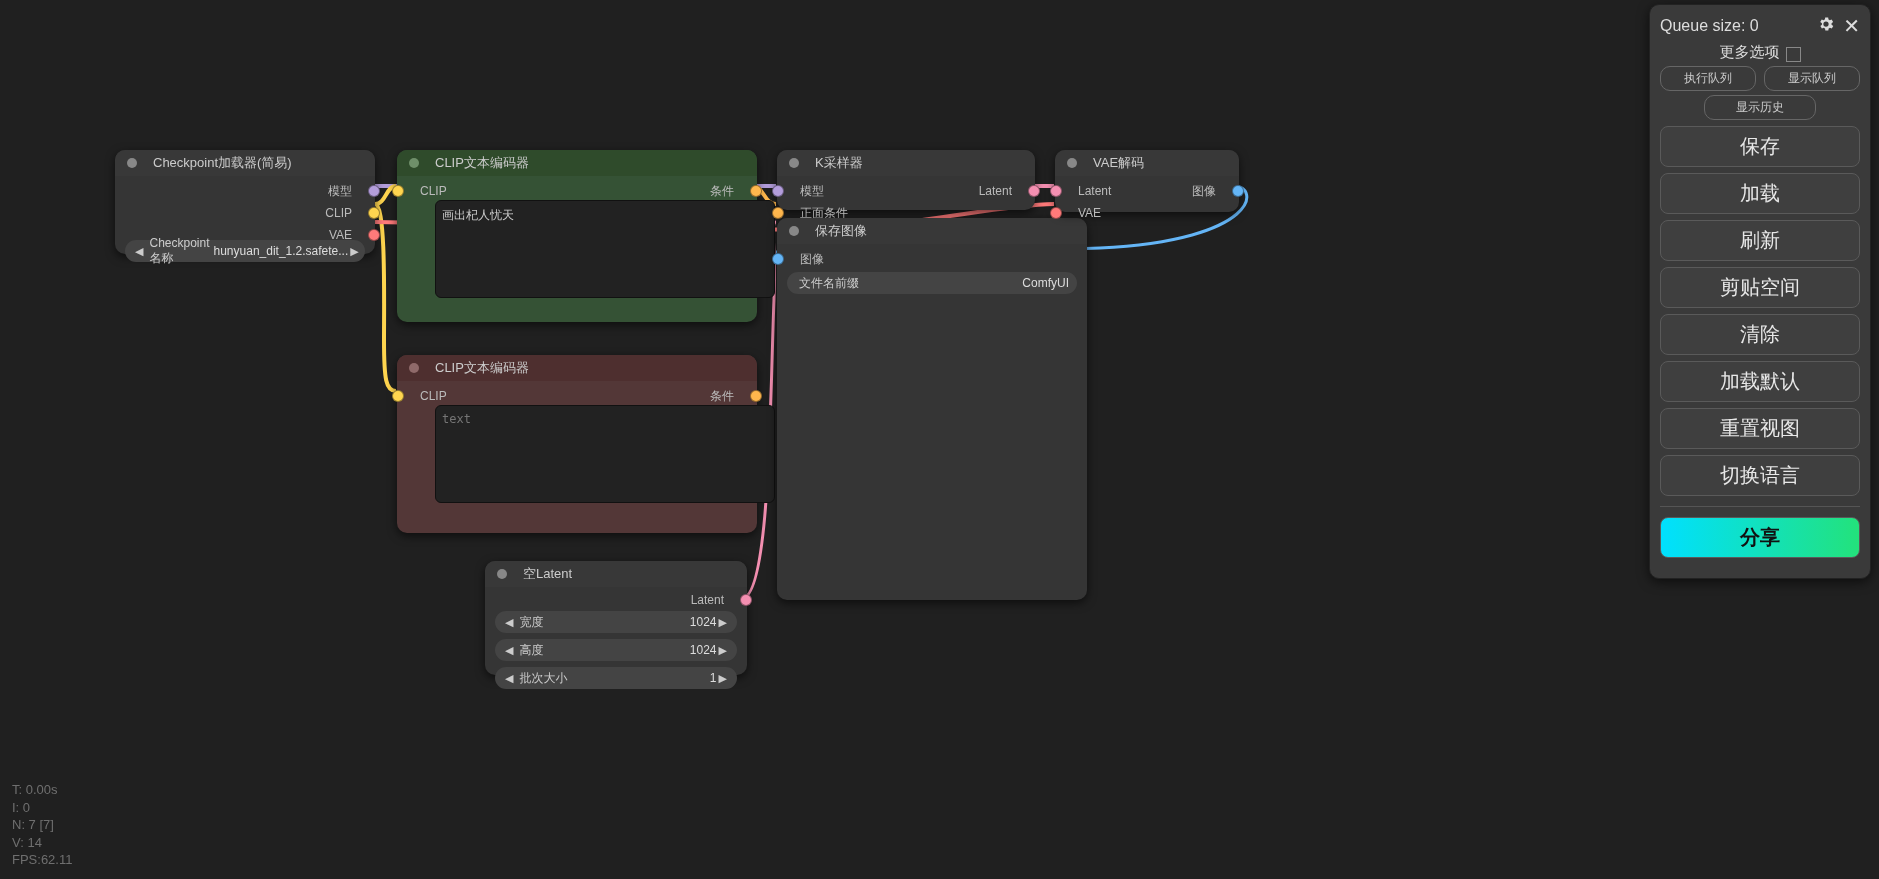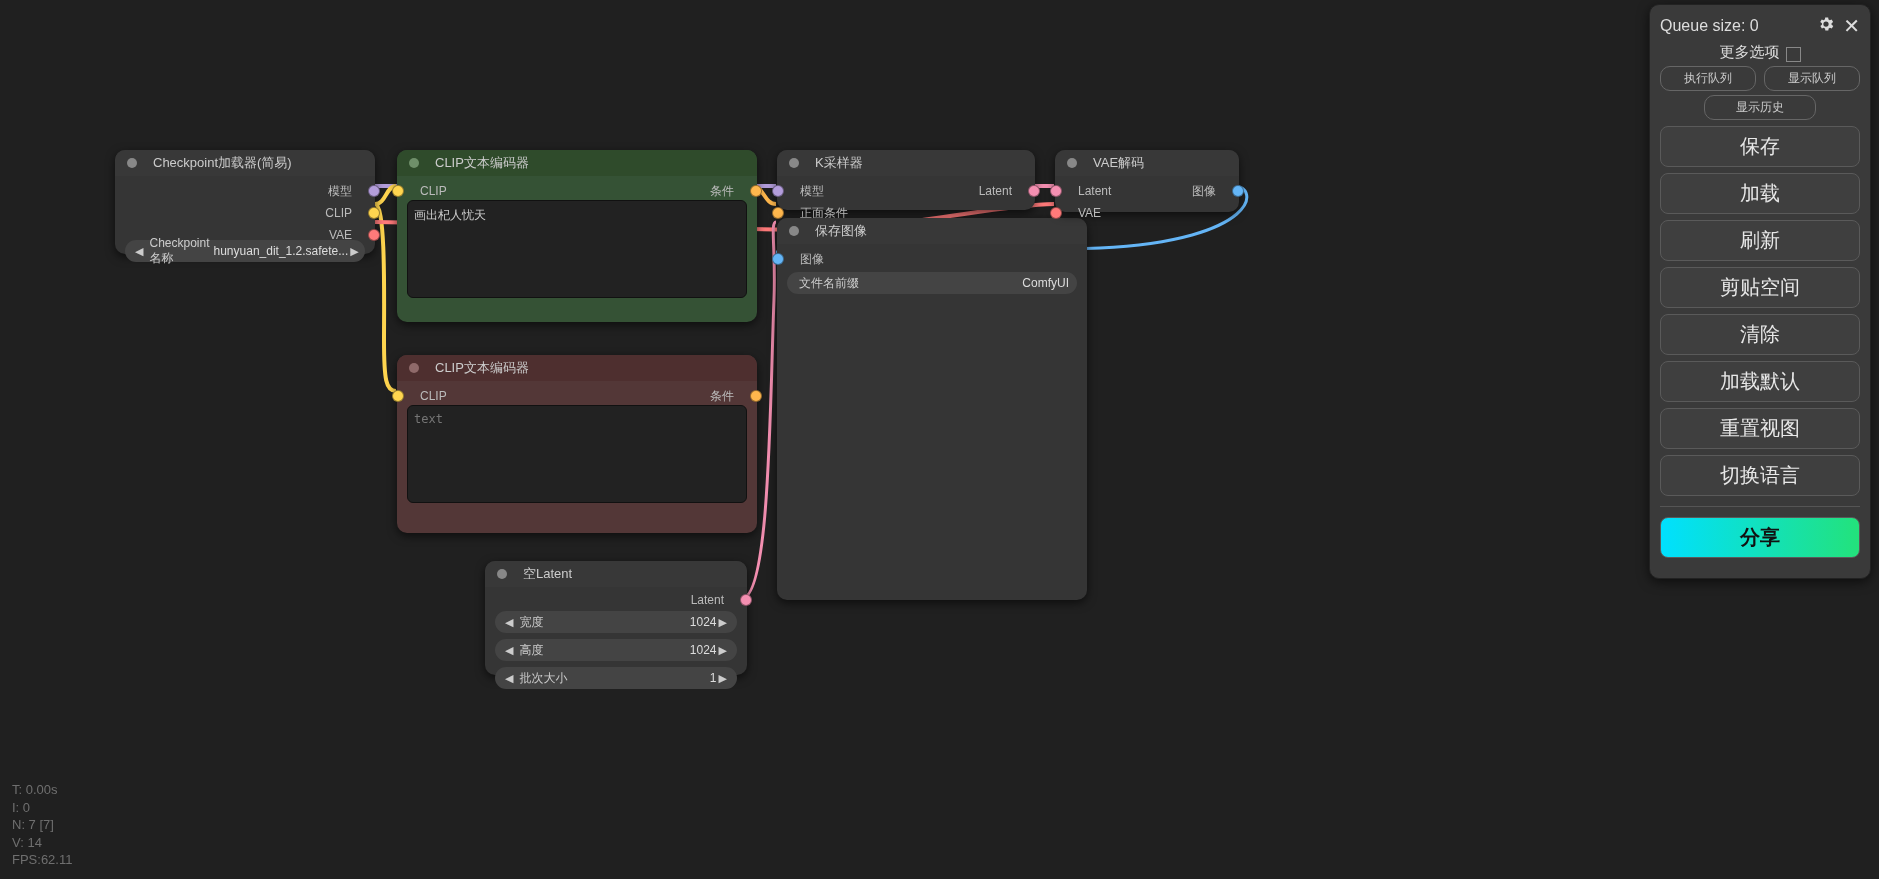--- a/index.html
+++ b/index.html
@@ -54,21 +54,21 @@
   .node .body { position:relative; padding:6px 10px 10px; }
   .port {
     width:10px; height:10px; border-radius:50%;
     border:1px solid rgba(0,0,0,0.4);
     flex:0 0 auto;
   }
   textarea.widget {
     width:100%; box-sizing:border-box;
     background:#222; color:#ccc; border:1px solid #111;
     border-radius:6px; resize:none; font-size:12px;
-    padding:6px; font-family:monospace;
+    padding:6px; font-family:monospace;margin-left:28px;
   }
   .pill {
     background:#444; border-radius:12px; height:22px;
     display:flex; align-items:center; justify-content:space-between;
     padding:0 8px; margin-top:6px; font-size:12px; color:#ccc;
     position:relative;
   }
   .pill .arrow { color:#ccc; font-size:11px; padding:0 2px; cursor:pointer;}
   .pill .lbl { flex:1; padding:0 4px;}
   .pill .val { color:#ddd; }

